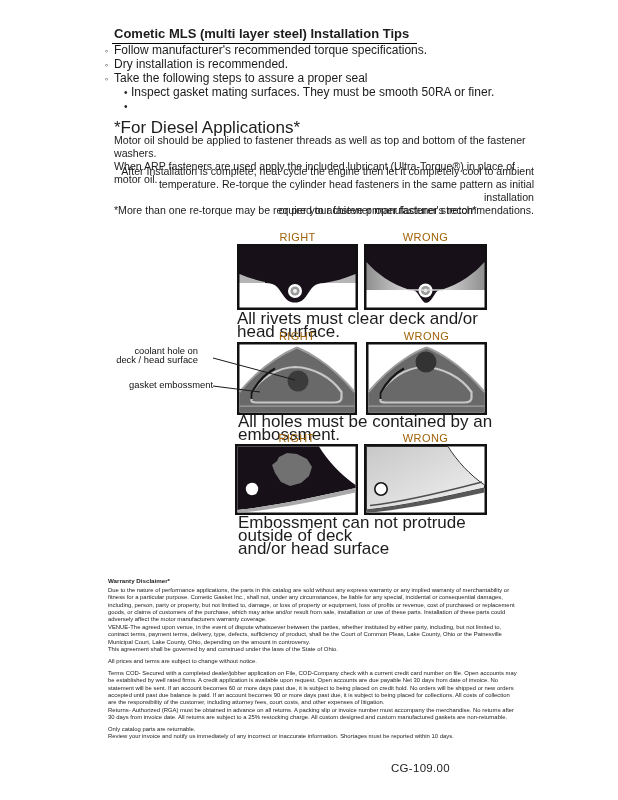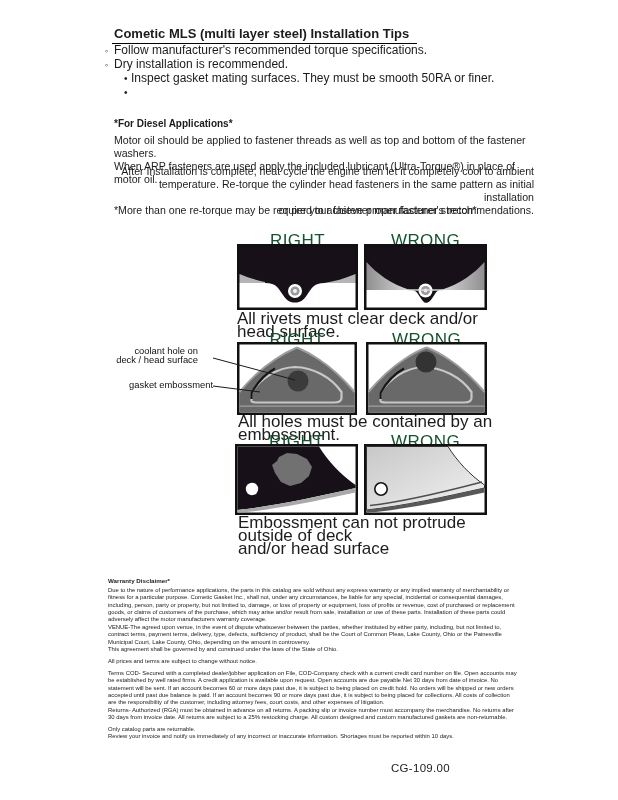--- a/index.html
+++ b/index.html
@@ -14,23 +14,23 @@
     border-bottom:1.5px solid #000; padding:0 8px 2px 2px;
     white-space:nowrap;
   }
   .bullets { font-size:12px; line-height:12.9px; }
   .b-row { display:flex; align-items:baseline; }
   .b-row.lvl2 { padding-left:19px; }
   .b-marker { flex:0 0 9px; }
   .b-row.lvl1 .b-marker::before { content:"\25E6"; font-size:9px; }
   .b-row.lvl2 .b-marker::before { content:"\2022"; font-size:10px; flex-basis:7px; }
   .b-row.lvl2 .b-marker { flex-basis:7px; }
-  .h2 { font-weight:bold; font-size:10px; }
+  .h2 { font-weight:normal; font-size:17px; }
   .body-par { font-size:10.6px; line-height:13px; white-space:pre-line; }
-  .diag-label { font-size:17px; color:#14532d; text-align:center; letter-spacing:0.4px; }
+  .diag-label { font-size:11px; color:#a16207; text-align:center; letter-spacing:0.4px; }
   .caption { font-size:17px; line-height:13px; white-space:pre-line; }
   .side-label { font-size:9.4px; line-height:9.3px; text-align:right; white-space:pre-line; color:#111; }
   .disc-h { font-size:6.2px; font-weight:bold; }
   .disc { font-size:5.9px; line-height:7.3px; white-space:pre-line; width:412px; color:#222; }
   .code { font-size:11.5px; letter-spacing:0.3px; color:#222; }
   svg { display:block; }
 </style>
 </head>
 <body>
 
@@ -39,20 +39,24 @@
   <div class="abs title" style="left:112px; top:26px;">Cometic MLS (multi layer steel) Installation Tips</div>
 
   <div class="abs bullets" style="left:105px; top:44px; width:480px;">
     <div class="b-row lvl1">
         <span class="b-marker"></span>
         <span>Follow manufacturer's recommended torque specifications.</span>
       </div>
     <div class="b-row lvl1">
         <span class="b-marker"></span>
         <span>Dry installation is recommended.</span>
+      </div>
+    <div class="b-row lvl1">
+        <span class="b-marker"></span>
+        <span>Take the following steps to assure a proper seal</span>
       </div>
     <div class="b-row lvl2">
         <span class="b-marker"></span>
         <span>Inspect gasket mating surfaces.  They must be smooth 50RA or finer.</span>
       </div>
     <div class="b-row lvl2">
         <span class="b-marker"></span>
       </div>
   </div>
 

